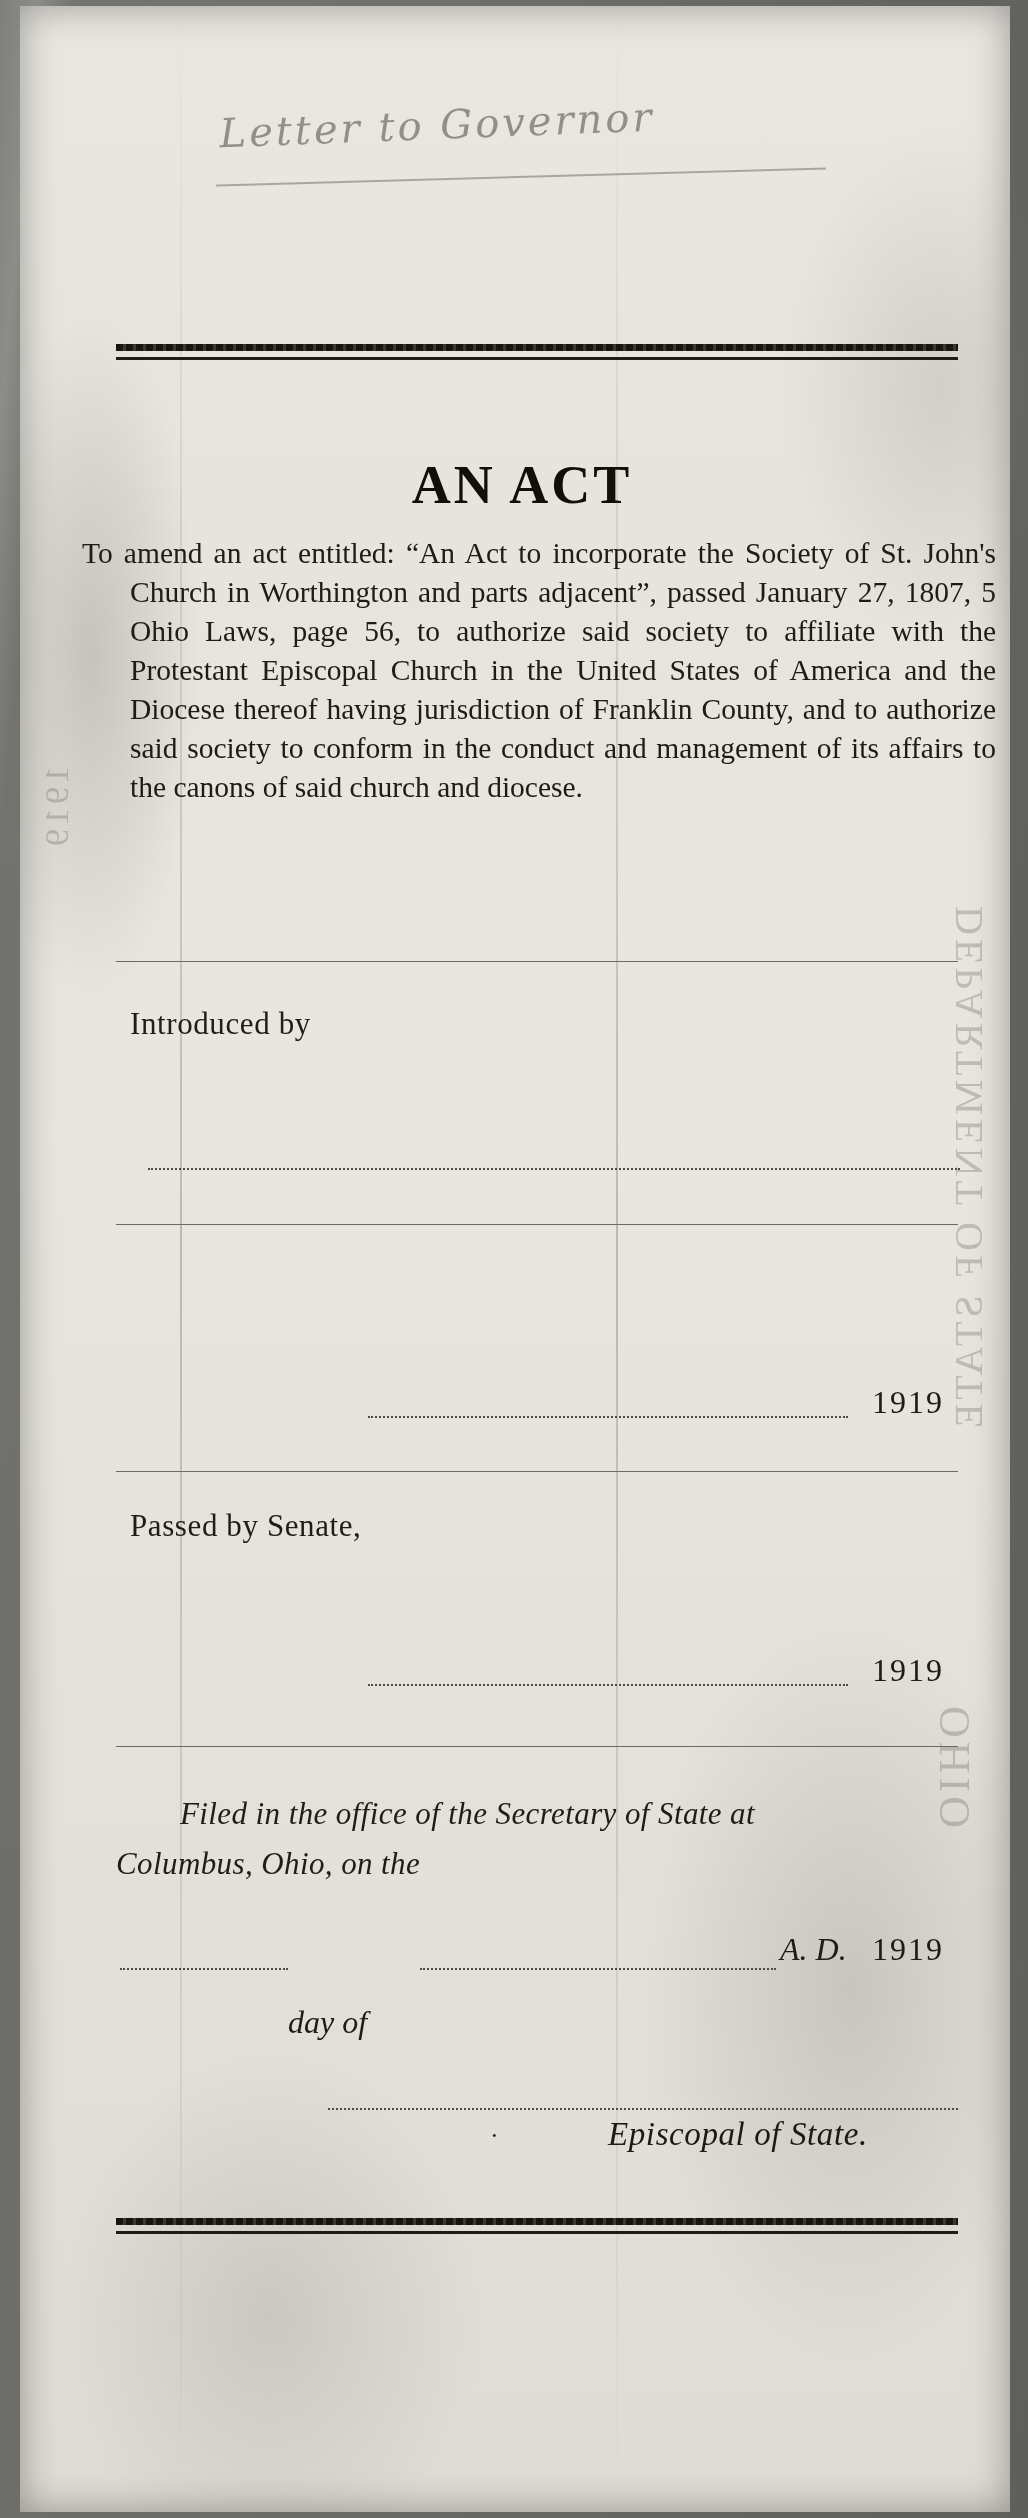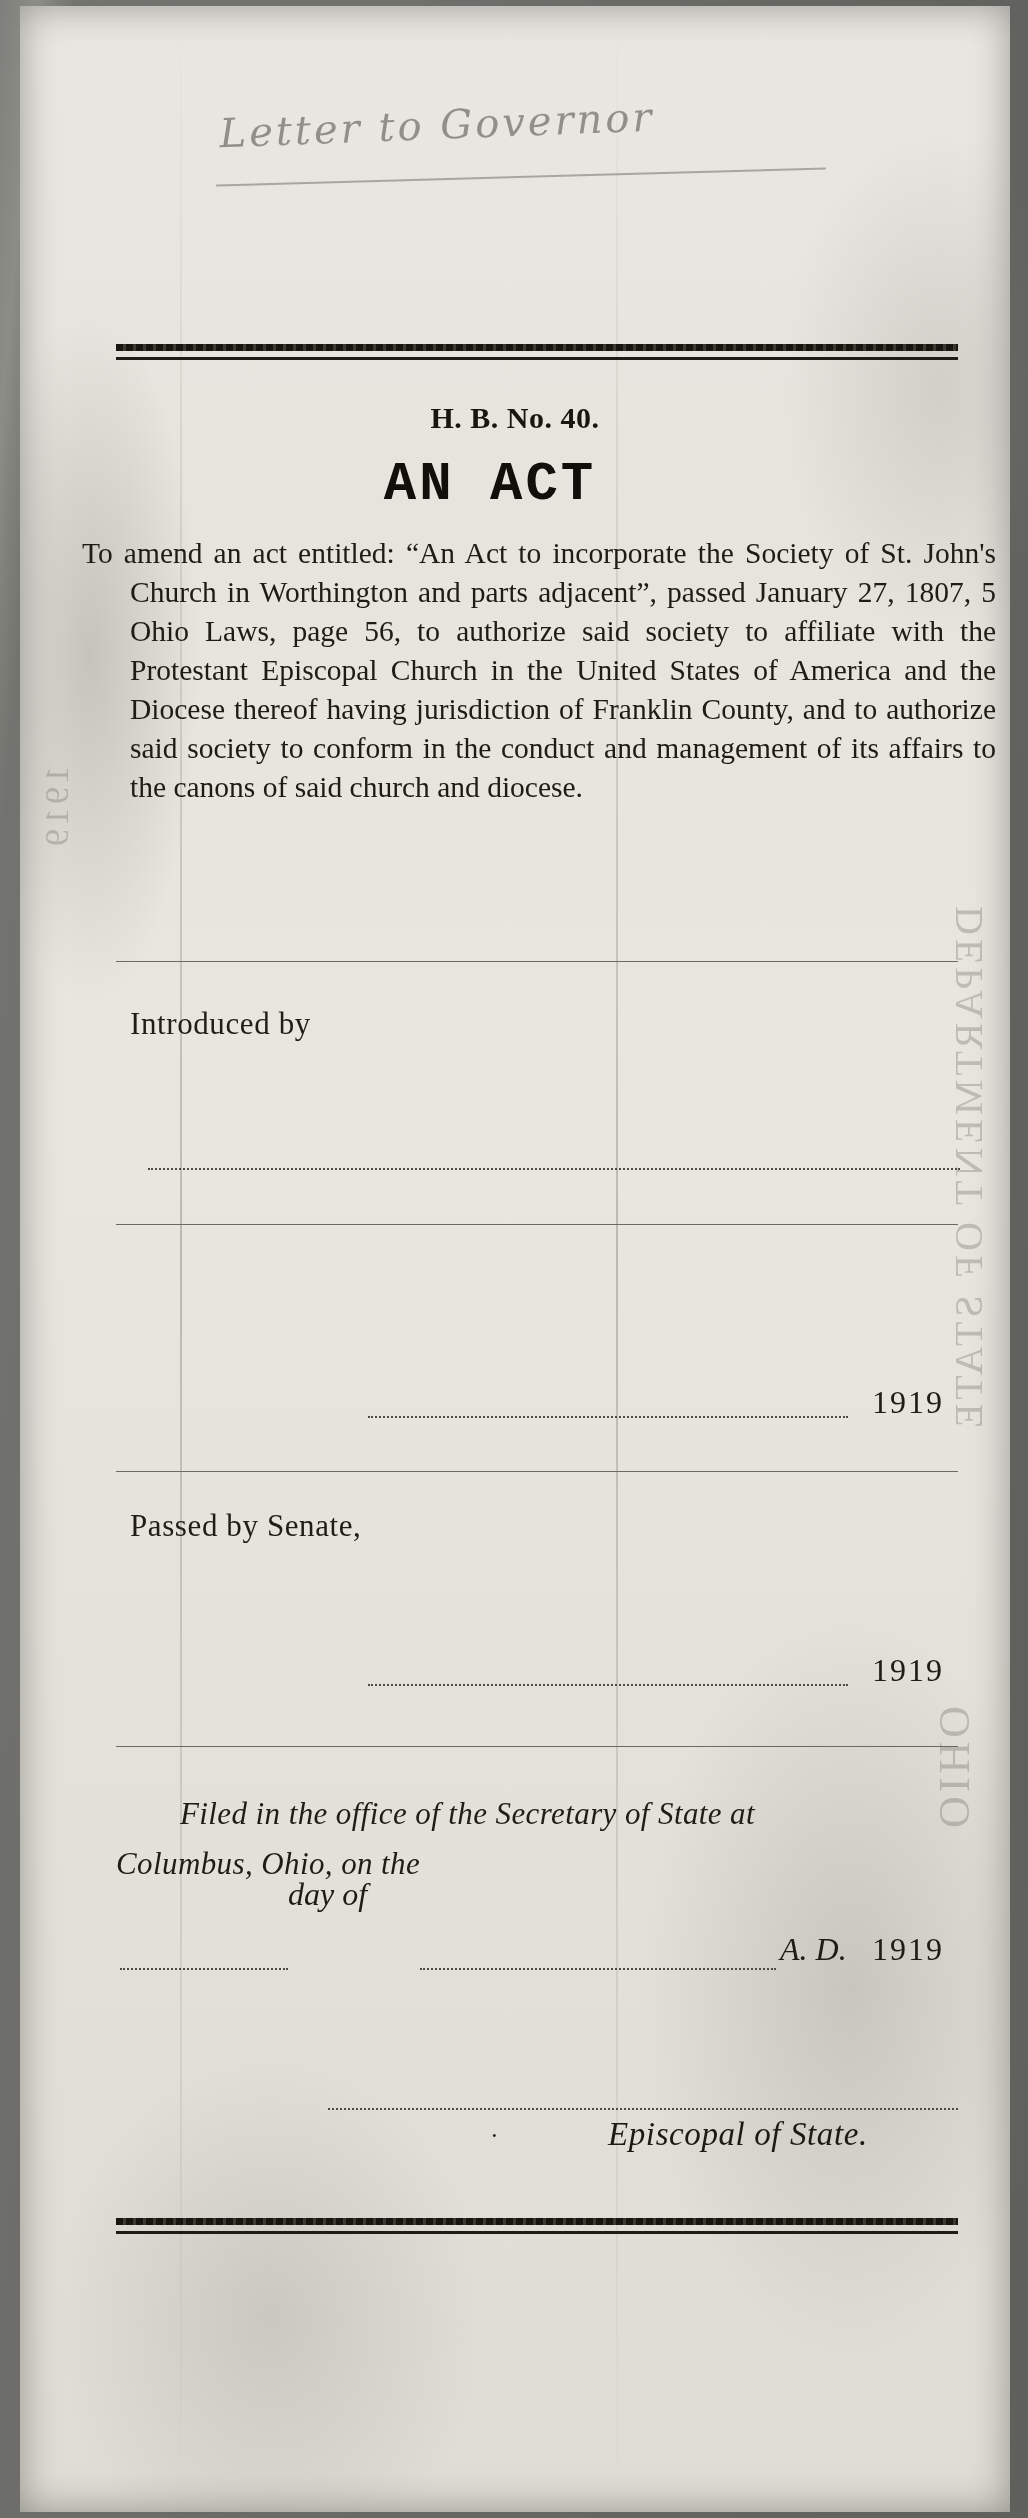--- a/index.html
+++ b/index.html
@@ -140,25 +140,26 @@
     font-size: 30px;
     letter-spacing: 0.5px;
     color: #18170f;
   }
   .an-act {
     position: absolute;
     top: 448px;
     left: 0;
     width: 940px;
     text-align: center;
-    font-family: Liberation Mono, monospace;
+    font-family: Liberation Serif, serif;
     font-weight: bold;
     font-size: 54px;
     letter-spacing: 3px;
     color: #100f0a;
+    padding-left: 32px;
   }
   .act-body {
     position: absolute;
     top: 528px;
     left: 62px;
     width: 866px;
     font-family: "Liberation Serif", serif;
     font-size: 29.5px;
     line-height: 1.32;
     color: #1d1c15;
@@ -233,21 +234,20 @@
     <div class="ghost ghost-c">1919</div>
 
     <div class="handwriting">Letter to Governor</div>
     <div class="hw-underline"></div>
 
     <div class="rule-double rule-top">
       <div class="thick"></div>
       <div class="thin"></div>
     </div>
 
-    <div class="hb-no">H. B. No. 40.</div>
     <div class="an-act">AN ACT</div>
     <div class="act-body">To amend an act entitled: “An Act to incorporate the Society of St. John's Church in Worthington and parts adjacent”, passed January 27, 1807, 5 Ohio Laws, page 56, to authorize said society to affiliate with the Protestant Episcopal Church in the United States of America and the Diocese thereof having jurisdiction of Franklin County, and to authorize said society to conform in the conduct and management of its affairs to the canons of said church and diocese.</div>
 
     <div class="hr-light" style="top:955px;"></div>
 
     <div class="field-label" style="left:110px; top:1000px;">Introduced by</div>
     <div class="dotline" style="left:128px; top:1140px; width: 812px;"></div>
 
     <div class="hr-light" style="top:1218px;"></div>
 
@@ -259,21 +259,21 @@
     <div class="field-label" style="left:110px; top:1502px;">Passed by Senate,</div>
     <div class="dotline" style="left:348px; top:1656px; width: 480px;"></div>
     <div class="year" style="left:852px; top:1646px;">1919</div>
 
     <div class="hr-light" style="top:1740px;"></div>
 
     <div class="filed-line" style="left:96px; top:1840px;">Columbus, Ohio, on the</div>
     <div class="filed-line" style="left:160px; top:1790px;">Filed in the office of the Secretary of State at</div>
 
     <div class="dotline" style="left:100px; top:1940px; width: 168px;"></div>
-    <div class="ad-label" style="left:268px; top:1870px;text-align:right;">day of</div>
+    <div class="ad-label" style="left:268px; top:1998px;text-align:right;">day of</div>
     <div class="dotline" style="left:400px; top:1940px; width: 356px;"></div>
     <div class="ad-label" style="left:760px; top:1925px;">A. D.</div>
     <div class="year" style="left:852px; top:1925px;">1919</div>
 
     <div class="dotline" style="left:308px; top:2080px; width: 630px;"></div>
     <div class="dot-mark" style="left:470px; top:2115px;">·</div>
     <div class="sos" style="left:588px; top:2110px;">Episcopal of State.</div>
 
     <div class="rule-double rule-bottom">
       <div class="thick"></div>

